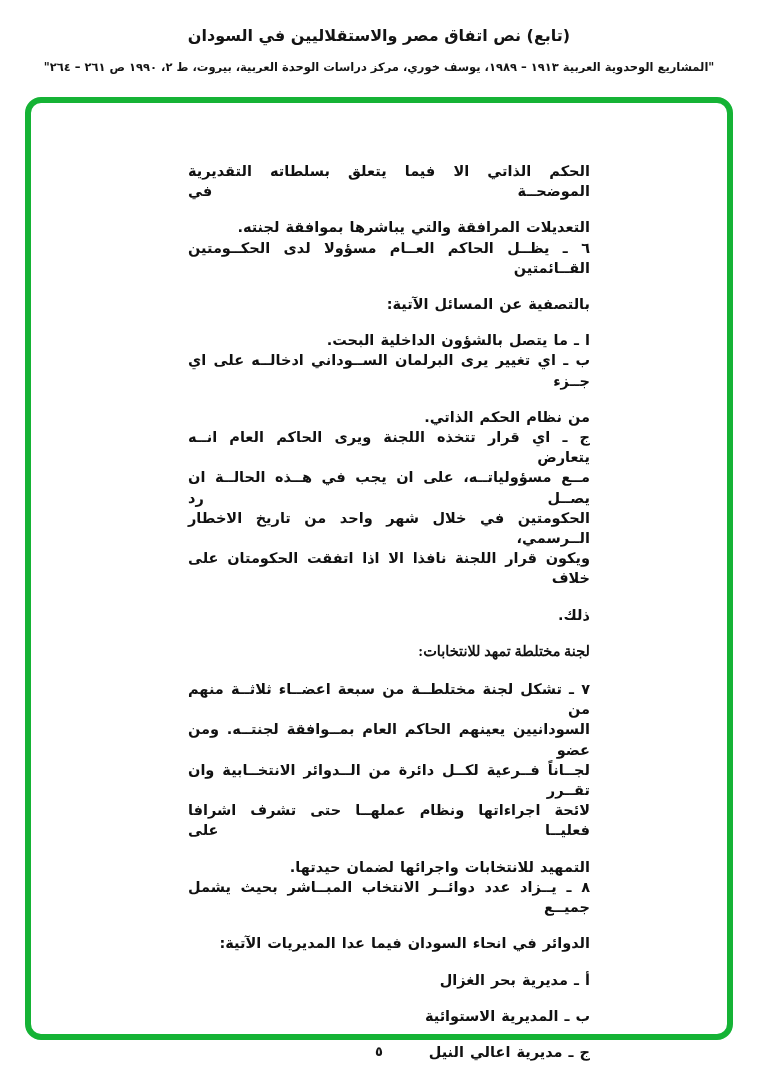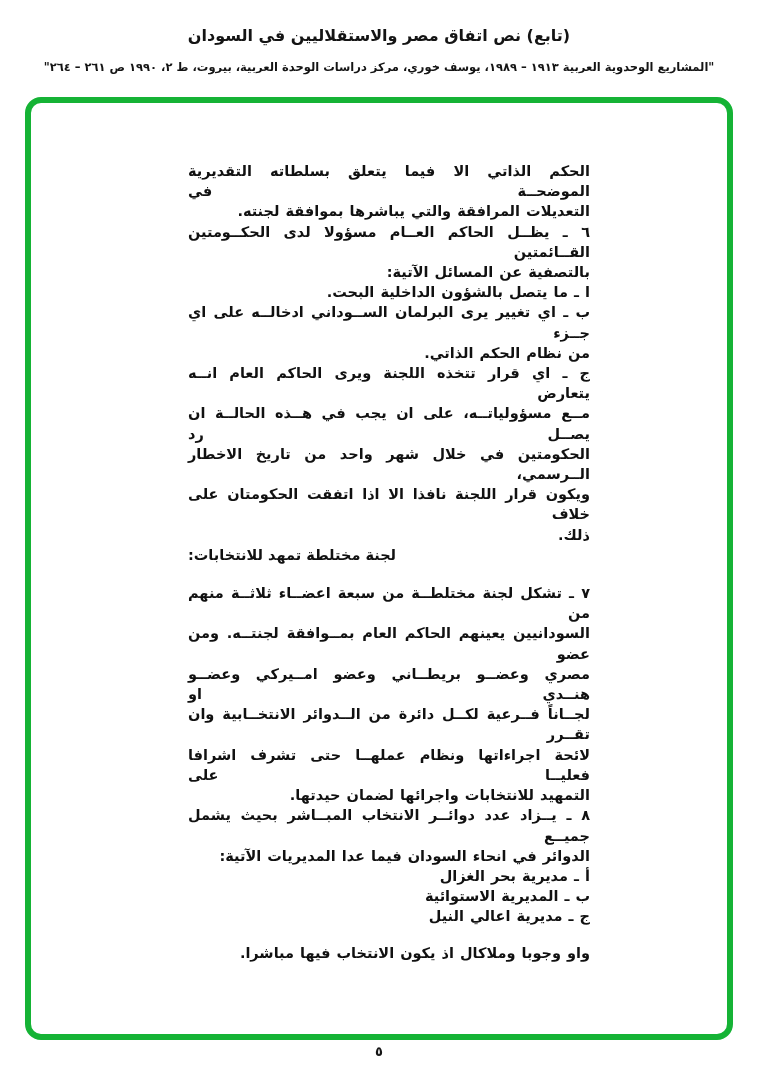--- a/index.html
+++ b/index.html
@@ -62,26 +62,28 @@
   .doc-text .para.spaced { margin-top: 16px; }
   .doc-text .line {
     text-align: justify;
     text-align-last: justify;
     word-spacing: 1px;
     white-space: normal;
   }
   .doc-text .line.last {
     text-align: right;
     text-align-last: right;
+    margin-top: 16px;
   }
   .doc-text .heading {
-    margin-top: 0;
+    margin-top: 16px;
     margin-bottom: 18px;
-    text-align: left;
+    text-align: right;
     font-weight: bold;
+    font-family: Liberation Serif, serif;
   }
   .page-number {
     position: absolute;
     top: 1044px;
     left: 0;
     right: 0;
     text-align: center;
     font-size: 13px;
     font-weight: bold;
     direction: rtl;
@@ -116,21 +118,20 @@
       <div class="line">ج ـ اي قرار تتخذه اللجنة ويرى الحاكم العام انــه يتعارض</div>
       <div class="line">مــع مسؤولياتــه، على ان يجب في هــذه الحالــة ان يصــل رد</div>
       <div class="line">الحكومتين في خلال شهر واحد من تاريخ الاخطار الــرسمي،</div>
       <div class="line">ويكون قرار اللجنة نافذا الا اذا اتفقت الحكومتان على خلاف</div>
       <div class="line last">ذلك.</div>
     </div>
     <div class="heading">لجنة مختلطة تمهد للانتخابات:</div>
     <div class="para">
       <div class="line">٧ ـ تشكل لجنة مختلطــة من سبعة اعضــاء ثلاثــة منهم من</div>
       <div class="line">السودانيين يعينهم الحاكم العام بمــوافقة لجنتــه. ومن عضو</div>
-      <div class="line">مصري وعضــو بريطــاني وعضو امــيركي وعضــو هنــدي او</div>
       <div class="line">لجــاناً فــرعية لكــل دائرة من الــدوائر الانتخــابية وان تقــرر</div>
       <div class="line">لائحة اجراءاتها ونظام عملهــا حتى تشرف اشرافا فعليــا على</div>
       <div class="line last">التمهيد للانتخابات واجرائها لضمان حيدتها.</div>
     </div>
     <div class="para">
       <div class="line">٨ ـ يــزاد عدد دوائــر الانتخاب المبــاشر بحيث يشمل جميــع</div>
       <div class="line last">الدوائر في انحاء السودان فيما عدا المديريات الآتية:</div>
     </div>
     <div class="para">
       <div class="line last">أ ـ مديرية بحر الغزال</div>

